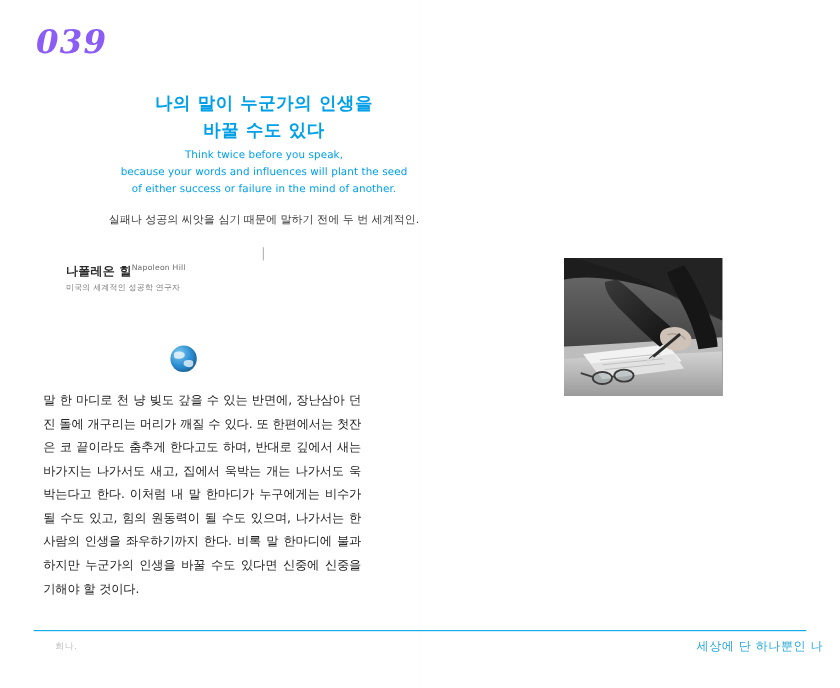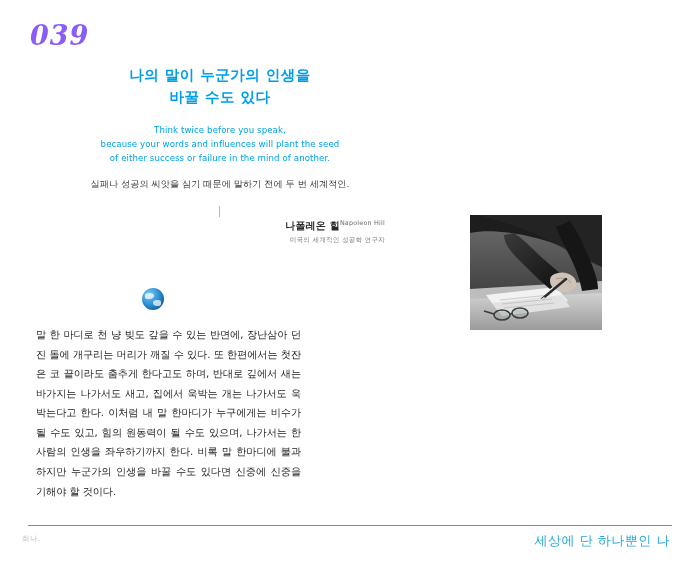--- a/index.html
+++ b/index.html
@@ -32,21 +32,21 @@
     font-size: 27px;
     font-weight: bold;
     color: #8b5cf6;
     letter-spacing: 1px;
   }
 
   
   .headline {
     position: absolute;
     left: 60px;
-    top: 64px;
+    top: 76px;
     width: 320px;
     text-align: center;
     color: #00a0e9;
     font-family: "DejaVu Sans", sans-serif;
     font-size: 14.5px;
     font-weight: bold;
     line-height: 1.55;
     letter-spacing: 0.5px;
   }
 
@@ -86,21 +86,21 @@
     height: 11px;
     background: #b8b8b8;
   }
 
   
   .attribution {
     position: absolute;
     left: 55px;
     top: 219px;
     width: 330px;
-    text-align: right;
+    text-align: left;
   }
   .attribution .name {
     color: #2b2b2b;
     font-family: "DejaVu Sans", sans-serif;
     font-size: 10px;
     font-weight: bold;
     letter-spacing: 0.2px;
   }
   .attribution .name .romanized {
     font-size: 6.4px;
@@ -187,35 +187,35 @@
   .footer-rule {
     position: absolute;
     left: 28px;
     top: 525px;
     width: 644px;
     height: 1px;
     background: #16b0e8;
   }
   .footer-left {
     position: absolute;
-    left: 22px;
+    left: 46px;
     top: 534px;
     color: #bdbdbd;
     font-family: Liberation Serif, serif;
     font-size: 7.5px;
     letter-spacing: 0.5px;
     text-align: center;
   }
   .footer-right {
     position: absolute;
-    right: 30px;
+    right: 14px;
     top: 532px;
     color: #27a8d8;
     font-family: "DejaVu Sans", sans-serif;
-    font-size: 13px;
+    font-size: 10px;
     letter-spacing: 0.5px;
   }
 
   
   .gutter {
     position: absolute;
     left: 349px;
     top: 0;
     width: 2px;
     height: 573px;

